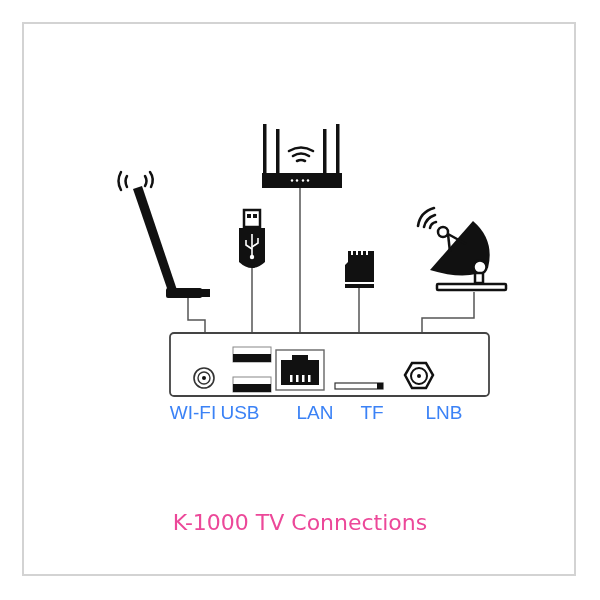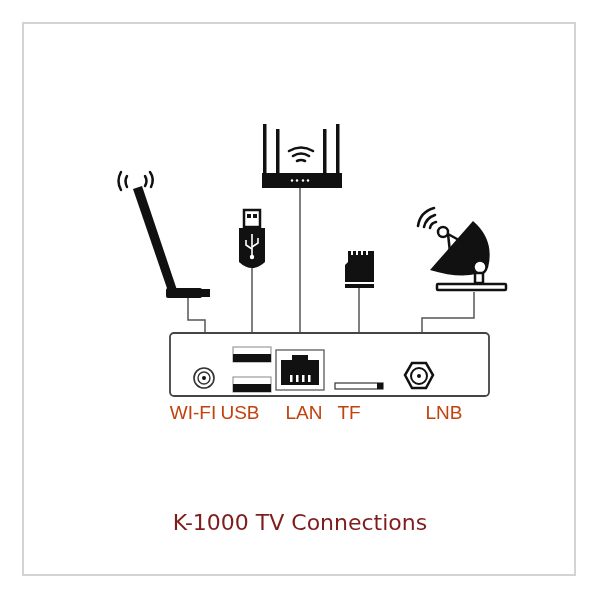--- a/index.html
+++ b/index.html
@@ -1,20 +1,20 @@
 <!DOCTYPE html>
 <html><head>
 <meta charset="utf-8">
 <style>
   html, body { margin: 0; padding: 0; background: #ffffff; }
   body { width: 600px; height: 600px; position: relative; overflow: hidden; font-family: "Liberation Sans", sans-serif; }
   .frame { position: absolute; left: 22px; top: 22px; width: 554px; height: 554px; border: 2px solid #d3d3d3; box-sizing: border-box; }
   svg.diagram { position: absolute; left: 0; top: 0; }
-  .port-label { position: absolute; top: 402px; font-size: 19px; color: #c2410c; font-family: "Liberation Sans", sans-serif; transform: translateX(-50%); white-space: nowrap; }
-  .caption { position: absolute; left: 0; width: 600px; top: 510px; text-align: center; font-size: 22px; color: #7f1d1d; font-family: "DejaVu Sans", sans-serif; }
+  .port-label { position: absolute; top: 402px; font-size: 19px; color: #3b82f6; font-family: "Liberation Sans", sans-serif; transform: translateX(-50%); white-space: nowrap; }
+  .caption { position: absolute; left: 0; width: 600px; top: 510px; text-align: center; font-size: 22px; color: #ec4899; font-family: "DejaVu Sans", sans-serif; }
 </style>
 </head>
 <body>
 
 <div class="frame"></div>
 
 <svg class="diagram" width="600" height="600" viewBox="0 0 600 600">
 
   <g stroke="#555" stroke-width="1.5" fill="none">
     <polyline points="188,298 188,320 205,320 205,360"></polyline>
@@ -124,17 +124,17 @@
     <g>
       <polygon points="412,363 426,363 433,375 426,388 412,388 405,375" fill="#fff" stroke="#111" stroke-width="2.5"></polygon>
       <circle cx="419" cy="376" r="8" fill="#fff" stroke="#111" stroke-width="2"></circle>
       <circle cx="419" cy="376" r="2" fill="#111"></circle>
     </g>
   </g>
 </svg>
 
 <div class="port-label" style="left:193px">WI-FI</div>
 <div class="port-label" style="left:240px">USB</div>
-<div class="port-label" style="left:304px">LAN</div>
-<div class="port-label" style="left:349px">TF</div>
+<div class="port-label" style="left:315px">LAN</div>
+<div class="port-label" style="left:372px">TF</div>
 <div class="port-label" style="left:444px">LNB</div>
 
 <div class="caption">K-1000 TV Connections</div>
 
 </body></html>

